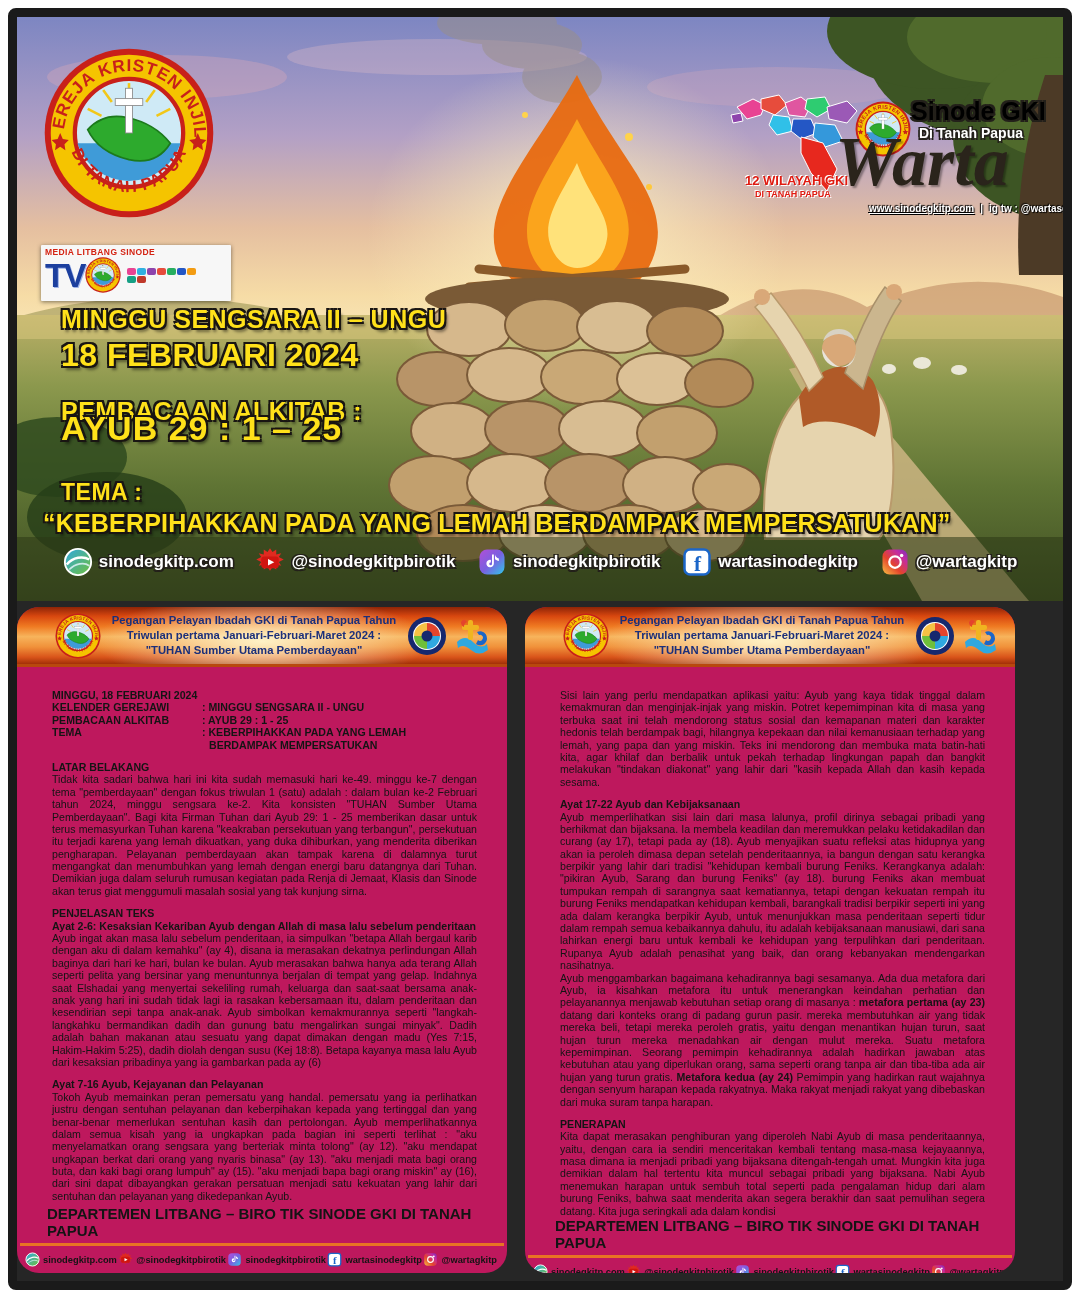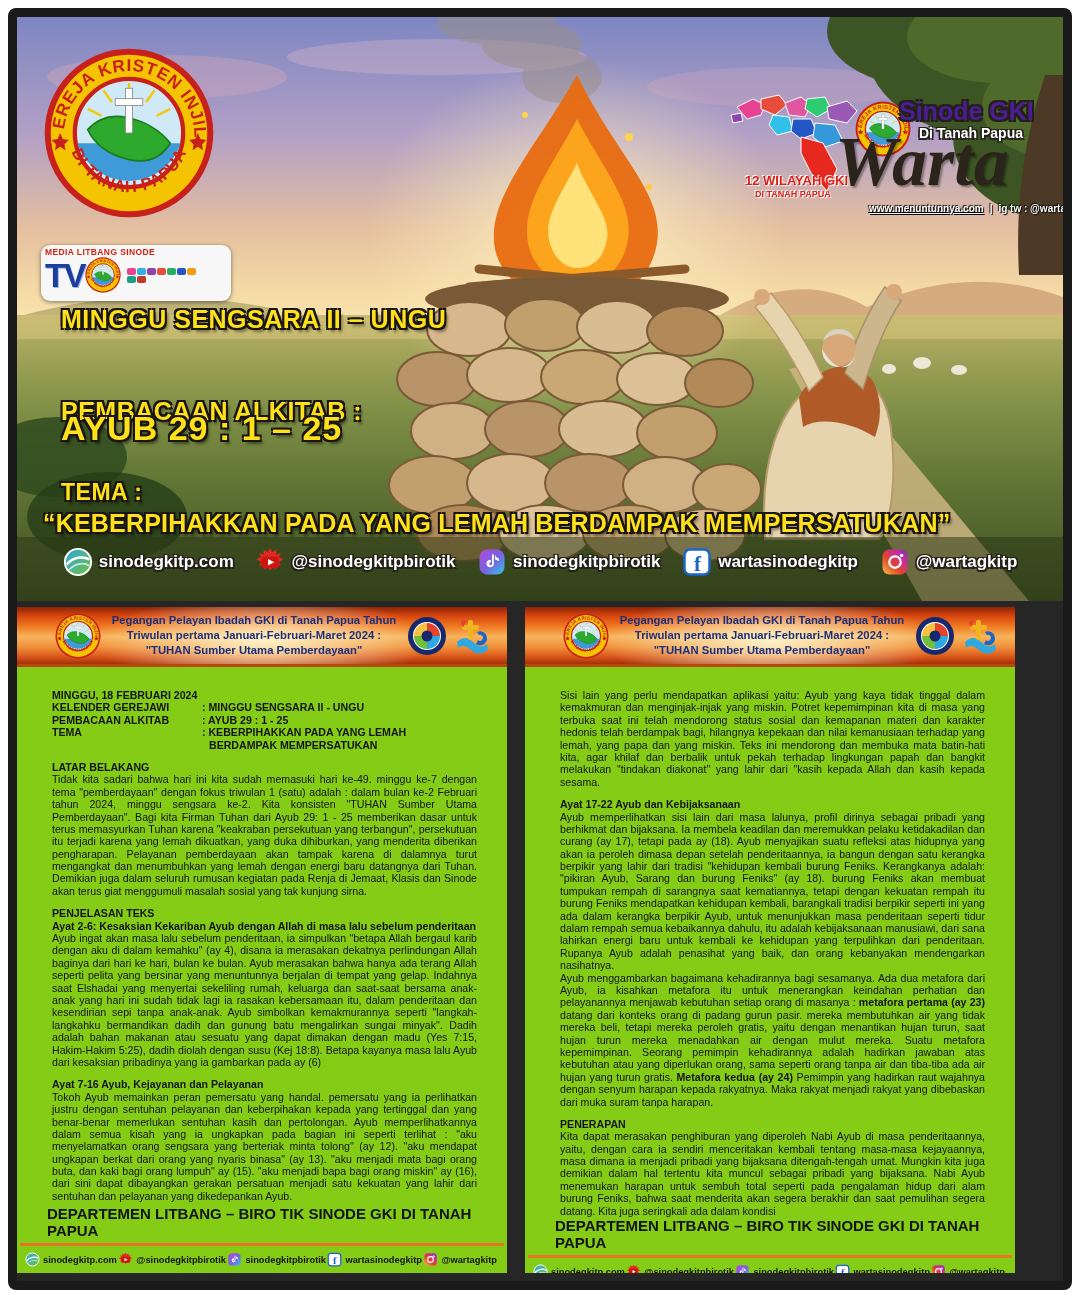--- a/index.html
+++ b/index.html
@@ -3,34 +3,34 @@
 <meta charset="utf-8">
 <style>
   html,body{margin:0;padding:0;background:#ffffff;}
   .root{width:1080px;height:1298px;position:relative;background:#fff;font-family:"Liberation Sans",sans-serif;}
   .frame{position:absolute;left:8px;top:8px;right:8px;bottom:8px;border:9px solid #1a1a1a;border-radius:8px;background:#262626;overflow:hidden;}
 
   
   .banner{position:relative;width:1046px;height:584px;overflow:hidden;background:#8b93c6;}
   .scene{position:absolute;inset:0;}
   .gki-logo-lg{position:absolute;left:26px;top:30px;width:172px;height:172px;}
-  .tvo{position:absolute;left:24px;top:228px;width:190px;height:56px;background:#f7f7f7;border-radius:9px;box-shadow:0 1px 4px rgba(0,0,0,.5);padding:2px 4px;box-sizing:border-box;}
+  .tvo{position:absolute;left:24px;top:228px;width:190px;height:56px;background:#f7f7f7;border-radius:1px;box-shadow:0 1px 4px rgba(0,0,0,.5);padding:2px 4px;box-sizing:border-box;}
   .tvo-sub{font-size:8.5px;font-weight:bold;color:#d42313;letter-spacing:.4px;}
   .tvo-row{display:flex;align-items:center;gap:1px;}
   .tvo-tv{font-size:34px;font-weight:bold;color:#1c3f9e;letter-spacing:-2px;line-height:.95;text-shadow:1px 1px 0 #9db2e8;}
   .tvo-o{width:36px;height:36px;}
   .tvo-map{display:flex;flex-wrap:wrap;gap:1px;width:70px;margin-left:5px;}
   .tvo-map i{width:9px;height:7px;border-radius:2px;display:block;}
 
   .warta-block{position:absolute;right:6px;top:58px;width:330px;height:160px;}
   .papua-map{position:absolute;left:0;top:10px;width:150px;height:110px;}
   .map-cap1{position:absolute;left:18px;top:98px;font-size:13px;font-weight:bold;color:#e01a10;text-shadow:1px 1px 0 #fff,-1px -1px 0 #fff;}
   .map-cap2{position:absolute;left:28px;top:114px;font-size:9px;font-weight:bold;color:#e01a10;text-shadow:1px 1px 0 #fff,-1px -1px 0 #fff;}
   .warta-badge{position:absolute;left:128px;top:26px;width:56px;height:56px;}
-  .sinode1{position:absolute;left:172px;top:24px;font-size:25px;font-weight:bold;color:#4c1d95;line-height:1;text-shadow:-2px -2px 0 #23201a,2px -2px 0 #23201a,-2px 2px 0 #23201a,2px 2px 0 #23201a;}
+  .sinode1{position:absolute;left:184px;top:24px;font-size:25px;font-weight:bold;color:#000000;line-height:1;text-shadow:-2px -2px 0 #23201a,2px -2px 0 #23201a,-2px 2px 0 #23201a,2px 2px 0 #23201a;}
   .sinode2{position:absolute;left:192px;top:50px;font-size:14px;font-weight:bold;color:#fff;text-shadow:-1.5px -1.5px 0 #23201a,1.5px -1.5px 0 #23201a,-1.5px 1.5px 0 #23201a,1.5px 1.5px 0 #23201a;}
   .warta-word{position:absolute;left:108px;top:52px;font-family:"Liberation Serif",serif;font-style:italic;font-weight:bold;font-size:70px;color:#2a241b;line-height:1;text-shadow:2px 2px 2px rgba(0,0,0,.35);}
   .warta-url{position:absolute;left:142px;top:128px;font-size:10px;font-weight:bold;color:#fff;text-shadow:1px 1px 1px #000,-1px -1px 1px #000;white-space:nowrap;}
   .warta-url .u{text-decoration:underline;}
   .warta-url .sep{margin:0 6px;}
 
   .b-line{position:absolute;left:44px;font-weight:bold;color:#ffe11a;letter-spacing:.5px;
     text-shadow:-2px -2px 0 #191512,2px -2px 0 #191512,-2px 2px 0 #191512,2px 2px 0 #191512,3px 4px 3px rgba(0,0,0,.45);}
   .l1{top:288px;font-size:25px;}
   .l2{top:320px;font-size:32px;}
@@ -40,21 +40,21 @@
   .l6{top:492px;left:26px;right:12px;font-size:25px;text-align:left;letter-spacing:.2px;}
 
   .b-social{position:absolute;left:0;right:0;top:530px;display:flex;justify-content:space-evenly;align-items:center;padding:0 24px;}
   .b-item{display:flex;align-items:center;gap:6px;}
   .b-item .lab{font-size:17px;font-weight:bold;color:#fff;
     text-shadow:-1.5px -1.5px 0 #23201a,1.5px -1.5px 0 #23201a,-1.5px 1.5px 0 #23201a,1.5px 1.5px 0 #23201a;}
   .ic30{width:30px;height:30px;}
 
   
   .pages{display:flex;gap:18px;height:680px;padding:6px 0 8px;box-sizing:border-box;}
-  .page{background:#84cc16;width:490px;display:flex;flex-direction:column;overflow:hidden;}
+  .page{background:#be185d;width:490px;display:flex;flex-direction:column;overflow:hidden;border-radius:22px;}
   .phead{height:60px;flex:none;display:flex;align-items:center;padding:0 10px;box-sizing:border-box;border-bottom:3px solid #b8480e;
     background:radial-gradient(ellipse 55% 130% at 50% 60%,rgba(255,246,205,.95),rgba(255,246,205,0) 62%),
                linear-gradient(180deg,#8d2407 0%,#d8470f 16%,#ef7a22 34%,#f7b45c 52%,#f0913a 70%,#d9541a 88%,#a33008 100%);}
   .phead-logo{width:46px;height:46px;flex:none;margin-left:28px;}
   .phead-text{flex:1;text-align:center;font-size:11.3px;font-weight:bold;color:#1b2f7a;line-height:1.3;}
   .phead-logos{display:flex;gap:4px;align-items:center;margin-right:6px;}
   .phead-logos svg{width:40px;height:40px;}
 
   .pbody{padding:22px 30px 0 35px;font-size:10.6px;line-height:1.17;color:#141414;text-align:justify;}
   .pbody p{margin:0;}
@@ -306,25 +306,26 @@
       </svg>
       <div class="map-cap1">12 WILAYAH GKI</div>
       <div class="map-cap2">DI TANAH PAPUA</div>
       <svg class="warta-badge" viewBox="0 0 200 200">
             <use href="#gkiLogo"></use>
           </svg>
       <div class="sinode1">Sinode GKI</div>
       <div class="sinode2">Di Tanah Papua</div>
       <div class="warta-word">Warta</div>
       <div class="warta-url">
-        <span class="u">www.menuntunnya.com</span><span class="sep">|</span><span>ig tw : @wartasgkitp</span>
+        <span class="u">www.sinodegkitp.com</span><span class="sep">|</span><span>ig tw : @wartasgkitp</span>
       </div>
     </div>
 
     <div class="b-line l1">MINGGU SENGSARA II – UNGU</div>
+    <div class="b-line l2">18 FEBRUARI 2024</div>
     <div class="b-line l3">PEMBACAAN ALKITAB :</div>
     <div class="b-line l4">AYUB 29 : 1 – 25</div>
     <div class="b-line l5">TEMA :</div>
     <div class="b-line l6">“KEBERPIHAKKAN PADA YANG LEMAH BERDAMPAK MEMPERSATUKAN”</div>
 
     <div class="b-social">
       <div class="b-item">
         <svg class="ic30" viewBox="0 0 24 24">
               <use href="#icWeb"></use>
             </svg>

